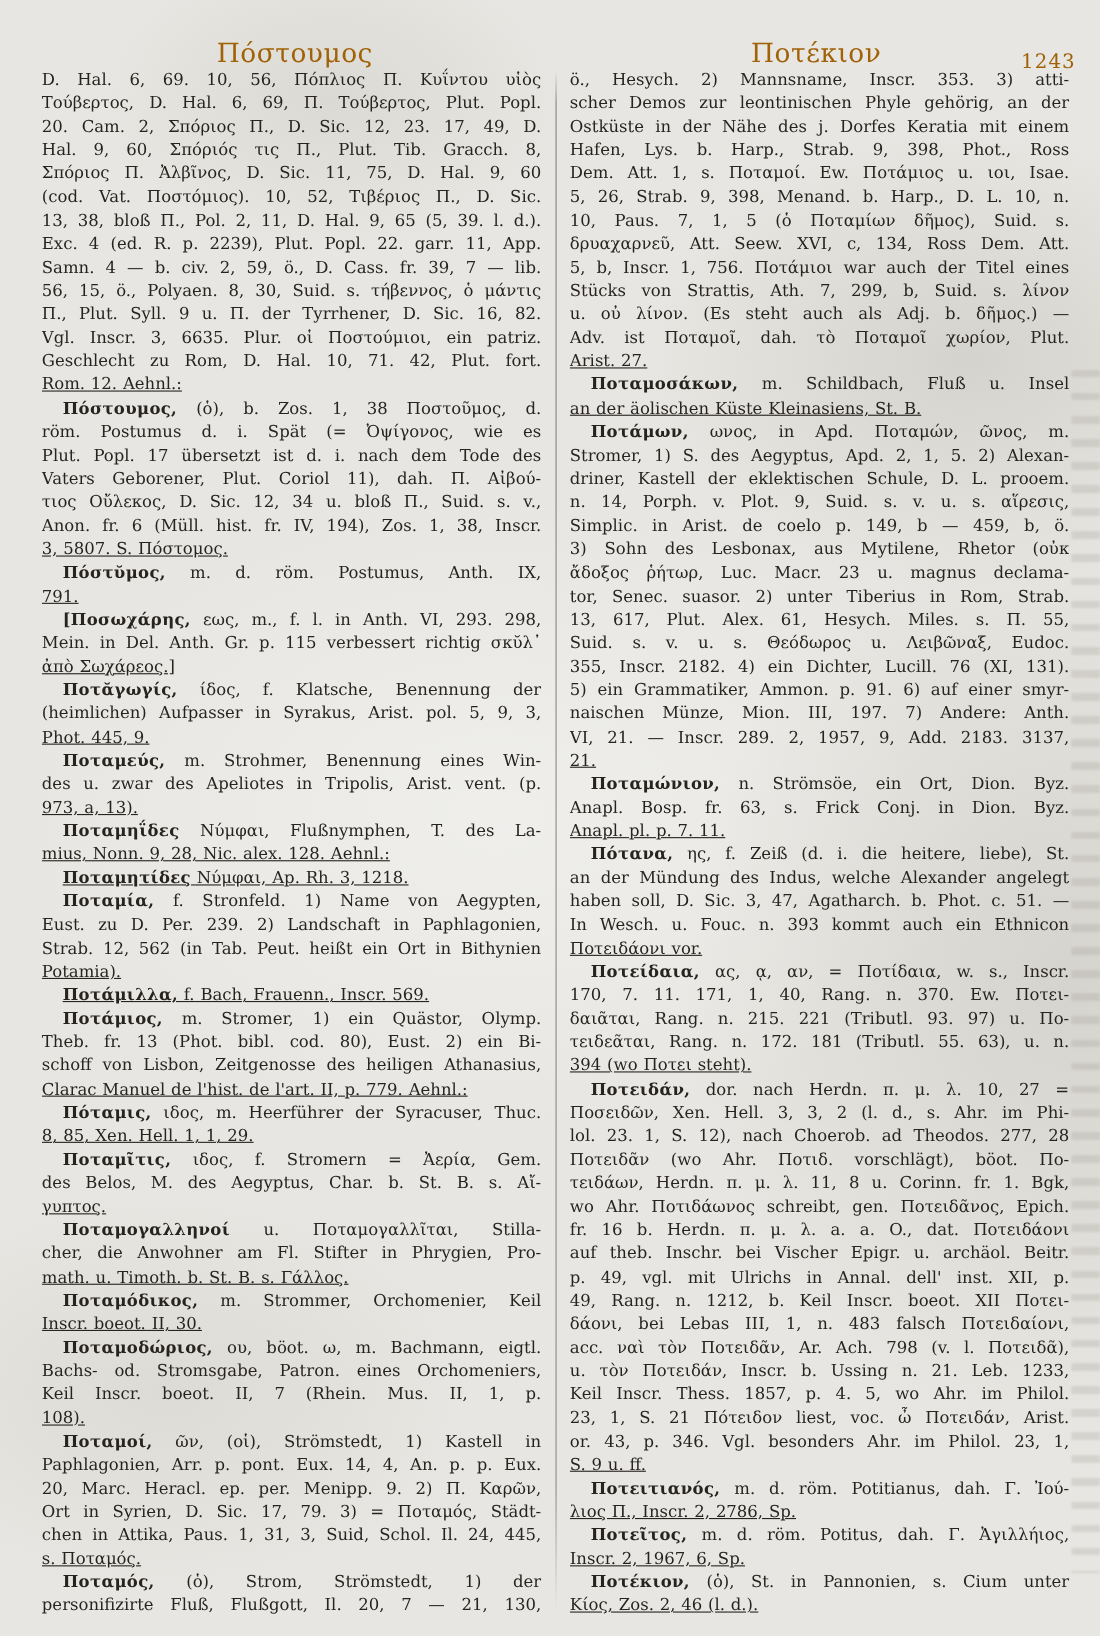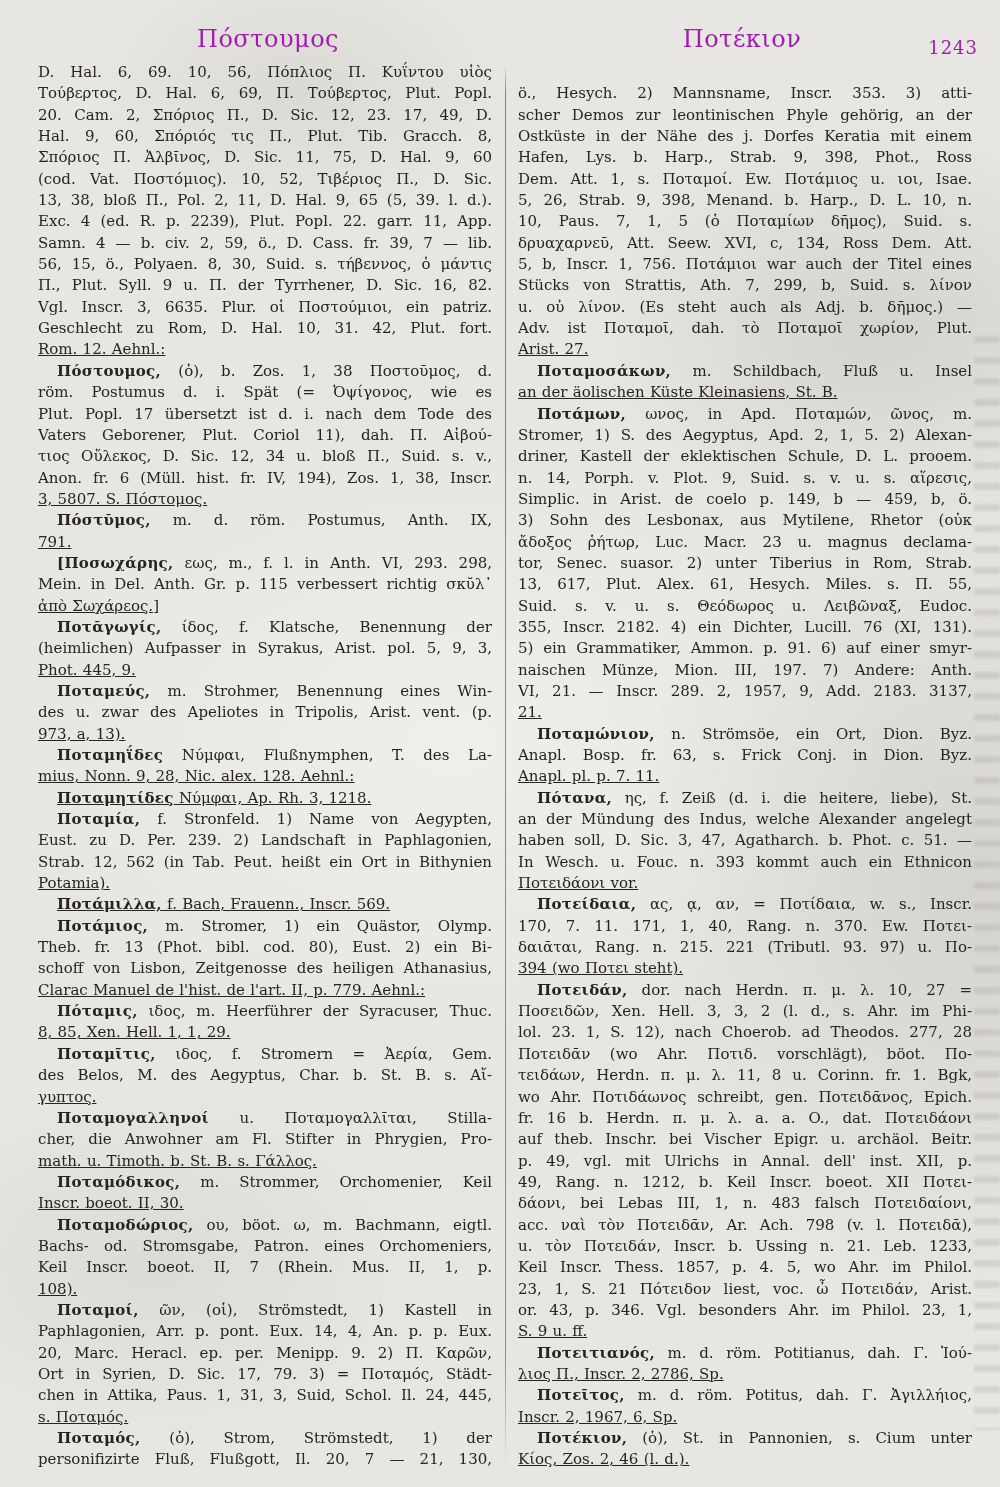--- a/index.html
+++ b/index.html
@@ -20,27 +20,27 @@
   }
   
   .bleed-strip{
     position:absolute;top:330px;right:0;width:26px;height:1100px;opacity:.35;
     background:repeating-linear-gradient(
       to bottom, transparent 0 6px, rgba(140,135,125,0.55) 6px 13px, transparent 13px 21px);
     filter:blur(1.2px);
   }
   .page{position:relative;padding:16px 28px 0 38px;}
   .running-head{
-    display:flex;align-items:center;height:46px;
-    font-size:24px;letter-spacing:.5px;color:#a21caf;
+    display:flex;align-items:flex-end;height:46px;
+    font-size:24px;letter-spacing:.5px;color:#a16207;
   }
   .head-left{width:462px;text-align:center;}
   .head-right{width:462px;margin-left:14px;text-align:center;position:relative;}
   .page-number{position:absolute;right:-6px;top:12px;font-size:18px;letter-spacing:1px;}
-  .columns{display:flex;gap:26px;position:relative;align-items:flex-end;}
+  .columns{display:flex;gap:26px;position:relative;}
   .column-rule{
     position:absolute;left:50%;top:2px;bottom:6px;width:1px;
     background:linear-gradient(to bottom, rgba(70,64,56,0) 0, rgba(70,64,56,.6) 30px, rgba(70,64,56,.55) 92%, rgba(70,64,56,0) 100%);
   }
   .col{width:462px;font-size:15px;}
   .line{
     height:21.35px;line-height:21.35px;overflow:hidden;white-space:nowrap;
     text-align:justify;text-align-last:justify;
     word-spacing:.5px;
   }
@@ -71,21 +71,21 @@
         <div class="line">20. Cam. 2, Σπόριος Π., D. Sic. 12, 23. 17, 49, D.</div>
         <div class="line">Hal. 9, 60, Σπόριός τις Π., Plut. Tib. Gracch. 8,</div>
         <div class="line">Σπόριος Π. Ἀλβῖνος, D. Sic. 11, 75, D. Hal. 9, 60</div>
         <div class="line">(cod. Vat. Ποστόμιος). 10, 52, Τιβέριος Π., D. Sic.</div>
         <div class="line">13, 38, bloß Π., Pol. 2, 11, D. Hal. 9, 65 (5, 39. l. d.).</div>
         <div class="line">Exc. 4 (ed. R. p. 2239), Plut. Popl. 22. garr. 11, App.</div>
         <div class="line">Samn. 4 — b. civ. 2, 59, ö., D. Cass. fr. 39, 7 — lib.</div>
         <div class="line">56, 15, ö., Polyaen. 8, 30, Suid. s. τήβεννος, ὁ μάντις</div>
         <div class="line">Π., Plut. Syll. 9 u. Π. der Tyrrhener, D. Sic. 16, 82.</div>
         <div class="line">Vgl. Inscr. 3, 6635. Plur. οἱ Ποστούμιοι, ein patriz.</div>
-        <div class="line">Geschlecht zu Rom, D. Hal. 10, 31. 42, Plut. fort.</div>
+        <div class="line">Geschlecht zu Rom, D. Hal. 10, 71. 42, Plut. fort.</div>
         <div class="line noj">Rom. 12. Aehnl.:</div>
         <div class="line indent"><b>Πόστουμος,</b> (ὁ), b. Zos. 1, 38 Ποστοῦμος, d.</div>
         <div class="line">röm. Postumus d. i. Spät (= Ὀψίγονος, wie es</div>
         <div class="line">Plut. Popl. 17 übersetzt ist d. i. nach dem Tode des</div>
         <div class="line">Vaters Geborener, Plut. Coriol 11), dah. Π. Αἰβού-</div>
         <div class="line">τιος Οὔλεκος, D. Sic. 12, 34 u. bloß Π., Suid. s. v.,</div>
         <div class="line">Anon. fr. 6 (Müll. hist. fr. IV, 194), Zos. 1, 38, Inscr.</div>
         <div class="line noj">3, 5807. S. Πόστομος.</div>
         <div class="line indent"><b>Πόστῠμος,</b> m. d. röm. Postumus, Anth. IX,</div>
         <div class="line noj">791.</div>
@@ -169,20 +169,21 @@
         <div class="line">Anapl. Bosp. fr. 63, s. Frick Conj. in Dion. Byz.</div>
         <div class="line noj">Anapl. pl. p. 7. 11.</div>
         <div class="line indent"><b>Πότανα,</b> ης, f. Zeiß (d. i. die heitere, liebe), St.</div>
         <div class="line">an der Mündung des Indus, welche Alexander angelegt</div>
         <div class="line">haben soll, D. Sic. 3, 47, Agatharch. b. Phot. c. 51. —</div>
         <div class="line">In Wesch. u. Fouc. n. 393 kommt auch ein Ethnicon</div>
         <div class="line noj">Ποτειδάονι vor.</div>
         <div class="line indent"><b>Ποτείδαια,</b> ας, ᾳ, αν, = Ποτίδαια, w. s., Inscr.</div>
         <div class="line">170, 7. 11. 171, 1, 40, Rang. n. 370. Ew. Ποτει-</div>
         <div class="line">δαιᾶται, Rang. n. 215. 221 (Tributl. 93. 97) u. Πο-</div>
+        <div class="line">τειδεᾶται, Rang. n. 172. 181 (Tributl. 55. 63), u. n.</div>
         <div class="line noj">394 (wo Ποτει steht).</div>
         <div class="line indent"><b>Ποτειδάν,</b> dor. nach Herdn. π. μ. λ. 10, 27 =</div>
         <div class="line">Ποσειδῶν, Xen. Hell. 3, 3, 2 (l. d., s. Ahr. im Phi-</div>
         <div class="line">lol. 23. 1, S. 12), nach Choerob. ad Theodos. 277, 28</div>
         <div class="line">Ποτειδᾶν (wo Ahr. Ποτιδ. vorschlägt), böot. Πο-</div>
         <div class="line">τειδάων, Herdn. π. μ. λ. 11, 8 u. Corinn. fr. 1. Bgk,</div>
         <div class="line">wo Ahr. Ποτιδάωνος schreibt, gen. Ποτειδᾶνος, Epich.</div>
         <div class="line">fr. 16 b. Herdn. π. μ. λ. a. a. O., dat. Ποτειδάονι</div>
         <div class="line">auf theb. Inschr. bei Vischer Epigr. u. archäol. Beitr.</div>
         <div class="line">p. 49, vgl. mit Ulrichs in Annal. dell' inst. XII, p.</div>

